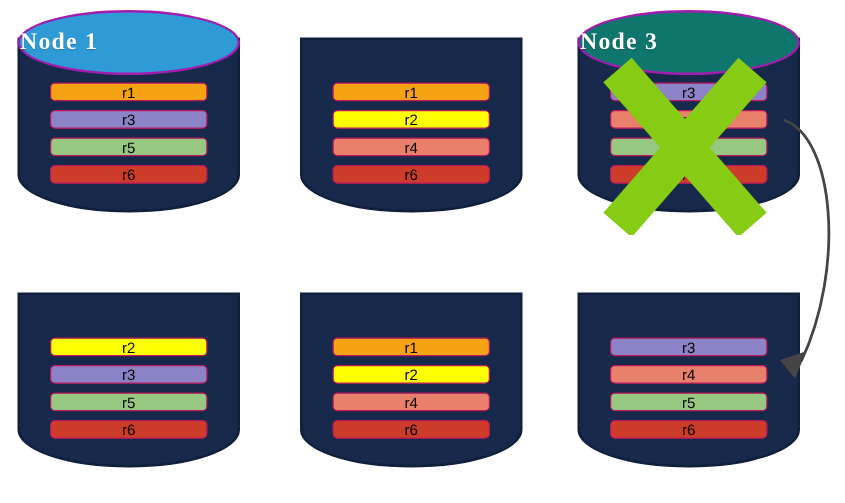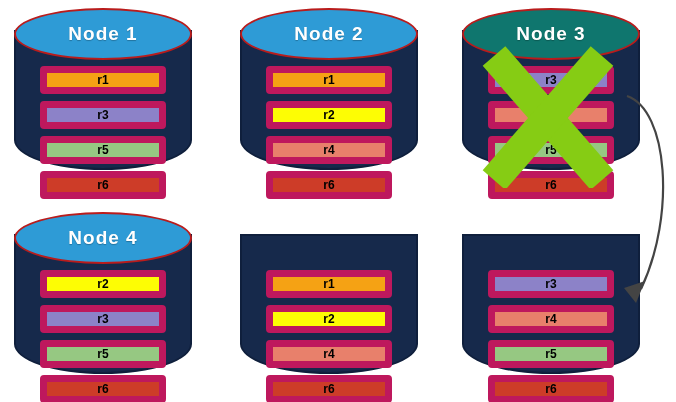--- a/index.html
+++ b/index.html
@@ -19,44 +19,44 @@
     width:178px;height:140px;
     background:#16294b;
     border:2px solid #0f1f3c;
     border-radius:0 0 89px 89px / 0 0 30px 30px;
     box-sizing:border-box;
   }
   .cyl-top{
     position:absolute;left:0;top:0;
     width:178px;height:52px;
     background:#2e9bd6;
-    border:2px solid #b91c1c;
+    border:2px solid #a21caf;
     border-radius:50%;
     box-sizing:border-box;
-    display:flex;align-items:center;justify-content:center;
+    display:flex;align-items:center;justify-content:flex-start;font-family:Liberation Serif, serif;
   }
   .node-label{
     color:#ffffff;
     font-size:19px;
     font-weight:bold;
     letter-spacing:1px;
     white-space:nowrap;
     text-shadow:0 1px 1px rgba(0,0,0,.25);
   }
 
   .bars{position:absolute;left:26px;top:58px;width:126px;}
   .bar{
-    height:28px;
+    height:15px;
     margin-bottom:7px;
-    border:7px solid #be185d;
+    border:1px solid #be185d;
     border-radius:4px;
     box-sizing:border-box;
     display:flex;align-items:center;justify-content:center;
     font-size:12px;
-    font-weight:bold;
+    font-weight:normal;
     color:#000000;
     line-height:1;
   }
   .bar:last-child{margin-bottom:0;text-align:right;}
 
   .xmark{position:absolute;left:0;top:0;pointer-events:none;}
   .arrow{position:absolute;left:0;top:0;pointer-events:none;}
 </style>
 </head>
 <body>
@@ -75,23 +75,20 @@
       </div>
     </div>
     <div class="node" style="left: 240px; top: 8px; width: 178px; height: 180px;">
       <div class="cyl-body" style="background: rgb(22, 41, 75);"></div>
       <div class="bars">
         <div class="bar" style="background: rgb(245, 162, 20);">r1</div>
         <div class="bar" style="background: rgb(253, 253, 4);">r2</div>
         <div class="bar" style="background: rgb(232, 128, 107);">r4</div>
         <div class="bar" style="background: rgb(205, 60, 40);">r6</div>
       </div>
-      <div class="cyl-top" style="background: rgb(46, 155, 214);">
-        <div class="node-label">Node 2</div>
-      </div>
     </div>
     <div class="node" style="left: 462px; top: 8px; width: 178px; height: 180px;">
       <div class="cyl-body" style="background: rgb(22, 41, 75);"></div>
       <div class="bars">
         <div class="bar" style="background: rgb(140, 130, 200);">r3</div>
         <div class="bar" style="background: rgb(232, 128, 107);">r4</div>
         <div class="bar" style="background: rgb(150, 200, 130);">r5</div>
         <div class="bar" style="background: rgb(205, 60, 40);">r6</div>
       </div>
       <div class="cyl-top" style="background: #0f766e;">
@@ -102,23 +99,20 @@
         <path d="M140 48 L32 172" stroke="#86cc14" stroke-width="30" stroke-linecap="butt" fill="none"></path>
       </svg>
     </div>
     <div class="node" style="left: 14px; top: 212px; width: 178px; height: 180px;">
       <div class="cyl-body" style="background: rgb(22, 41, 75);"></div>
       <div class="bars">
         <div class="bar" style="background: rgb(253, 253, 4);">r2</div>
         <div class="bar" style="background: rgb(140, 130, 200);">r3</div>
         <div class="bar" style="background: rgb(150, 200, 130);">r5</div>
         <div class="bar" style="background: rgb(205, 60, 40);">r6</div>
-      </div>
-      <div class="cyl-top" style="background: rgb(46, 155, 214);">
-        <div class="node-label">Node 4</div>
       </div>
     </div>
     <div class="node" style="left: 240px; top: 212px; width: 178px; height: 180px;">
       <div class="cyl-body" style="background: rgb(22, 41, 75);"></div>
       <div class="bars">
         <div class="bar" style="background: rgb(245, 162, 20);">r1</div>
         <div class="bar" style="background: rgb(253, 253, 4);">r2</div>
         <div class="bar" style="background: rgb(232, 128, 107);">r4</div>
         <div class="bar" style="background: rgb(205, 60, 40);">r6</div>
       </div>

